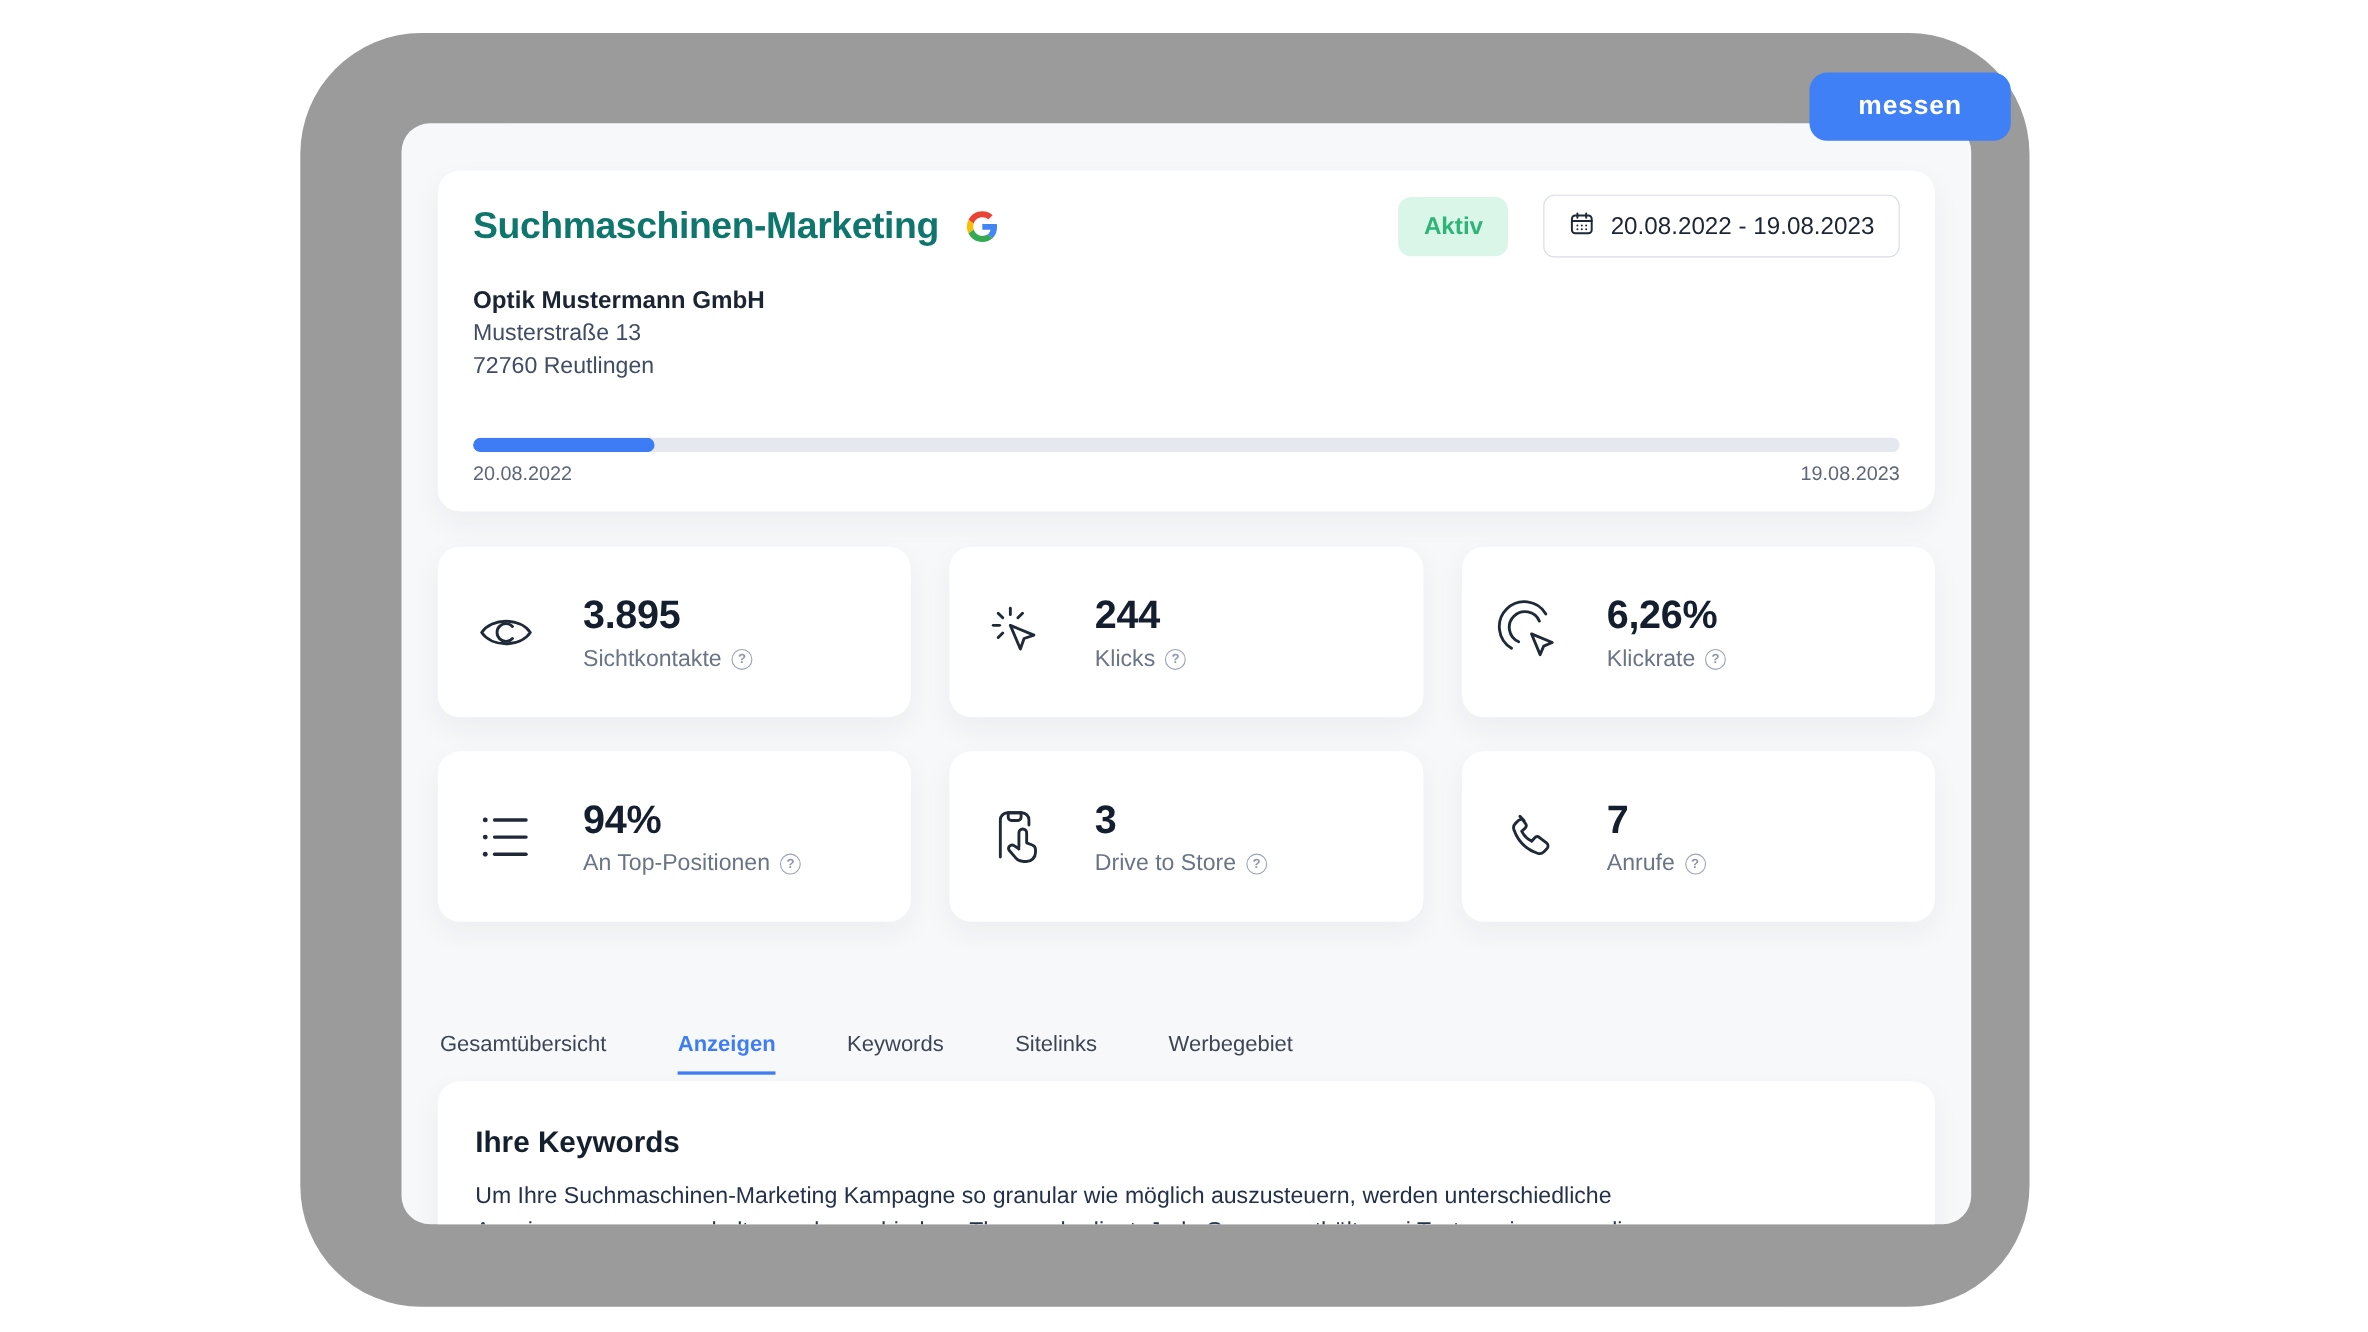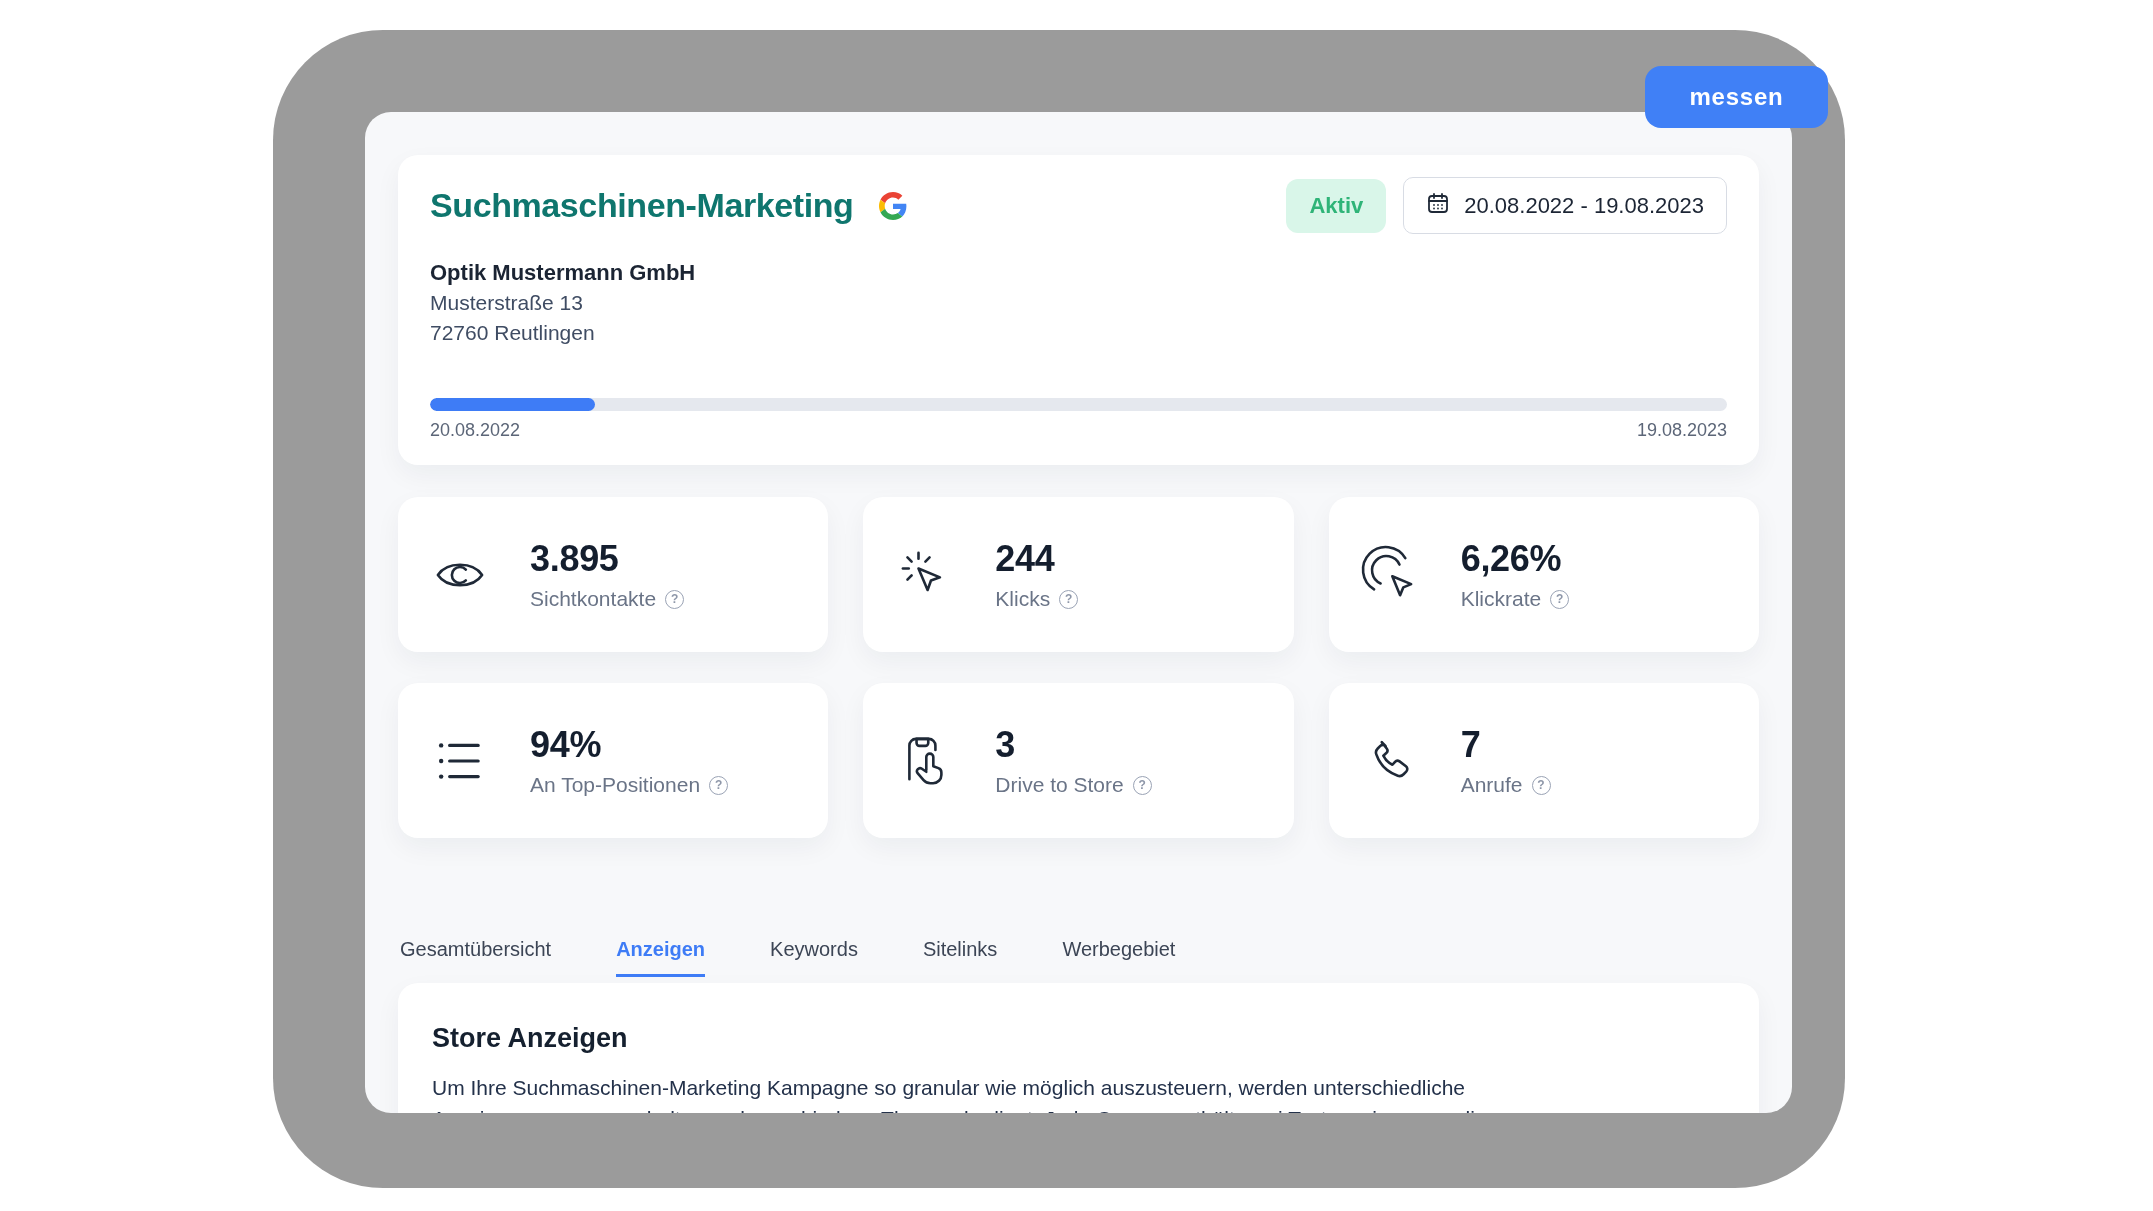--- a/index.html
+++ b/index.html
@@ -19,21 +19,21 @@
     display:flex; align-items:center; justify-content:center; z-index:5;
     font-family:"Liberation Sans","DejaVu Sans",sans-serif; }
 
   
   .card { background:#ffffff; border-radius:20px; box-shadow:0 10px 26px rgba(20,30,50,0.05); }
   .header-card { margin:43px 33px 0 33px; padding:22px 32px 24px 32px; }
   .header-top { display:flex; align-items:center; justify-content:space-between; }
   .title-wrap { display:flex; align-items:center; gap:26px; }
   .campaign-title { font-size:34px; font-weight:bold; letter-spacing:-0.4px; color:#0f766e; }
   .google-logo { width:28px; height:28px; display:block; }
-  .header-right { display:flex; align-items:center; gap:17px; }
+  .header-right { display:flex; align-items:center; gap:32px; }
   .status-badge { background:#d9f6e9; color:#2fb478; font-size:22px; font-weight:bold;
     padding:14px 23px; border-radius:12px; }
   .date-box { height:57px; display:flex; align-items:center; gap:14px; padding:0 22px;
     background:#ffffff; border:1.5px solid #d8dce4; border-radius:10px;
     font-size:22px; color:#1c2534; cursor:pointer; }
   .address { margin-top:24px; font-size:21px; line-height:30px; color:#3f4c63; }
   .address .company { font-size:22px; font-weight:bold; color:#1b2433; }
 
   .progress-track { margin-top:50px; height:13px; background:#e5e8ee; border-radius:7px; overflow:hidden; }
   .progress-fill { height:100%; width:12.7%; background:#3e7cf6; border-radius:7px; }
@@ -236,18 +236,18 @@
 
     <div class="tabs">
       <div class="tab">Gesamtübersicht</div>
       <div class="tab active">Anzeigen</div>
       <div class="tab">Keywords</div>
       <div class="tab">Sitelinks</div>
       <div class="tab">Werbegebiet</div>
     </div>
 
     <div class="card ads-card">
-      <h2 class="ads-heading">Store Anzeigen</h2>
+      <h2 class="ads-heading">Ihre Keywords</h2>
       <p class="ads-body">Um Ihre Suchmaschinen-Marketing Kampagne so granular wie möglich auszusteuern, werden unterschiedliche Anzeigengruppen geschalten und verschiedene Themen bedient. Jede Gruppe enthält zwei Textanzeigen, um die</p>
     </div>
 
   </div>
 </div>
 
 </body></html>

